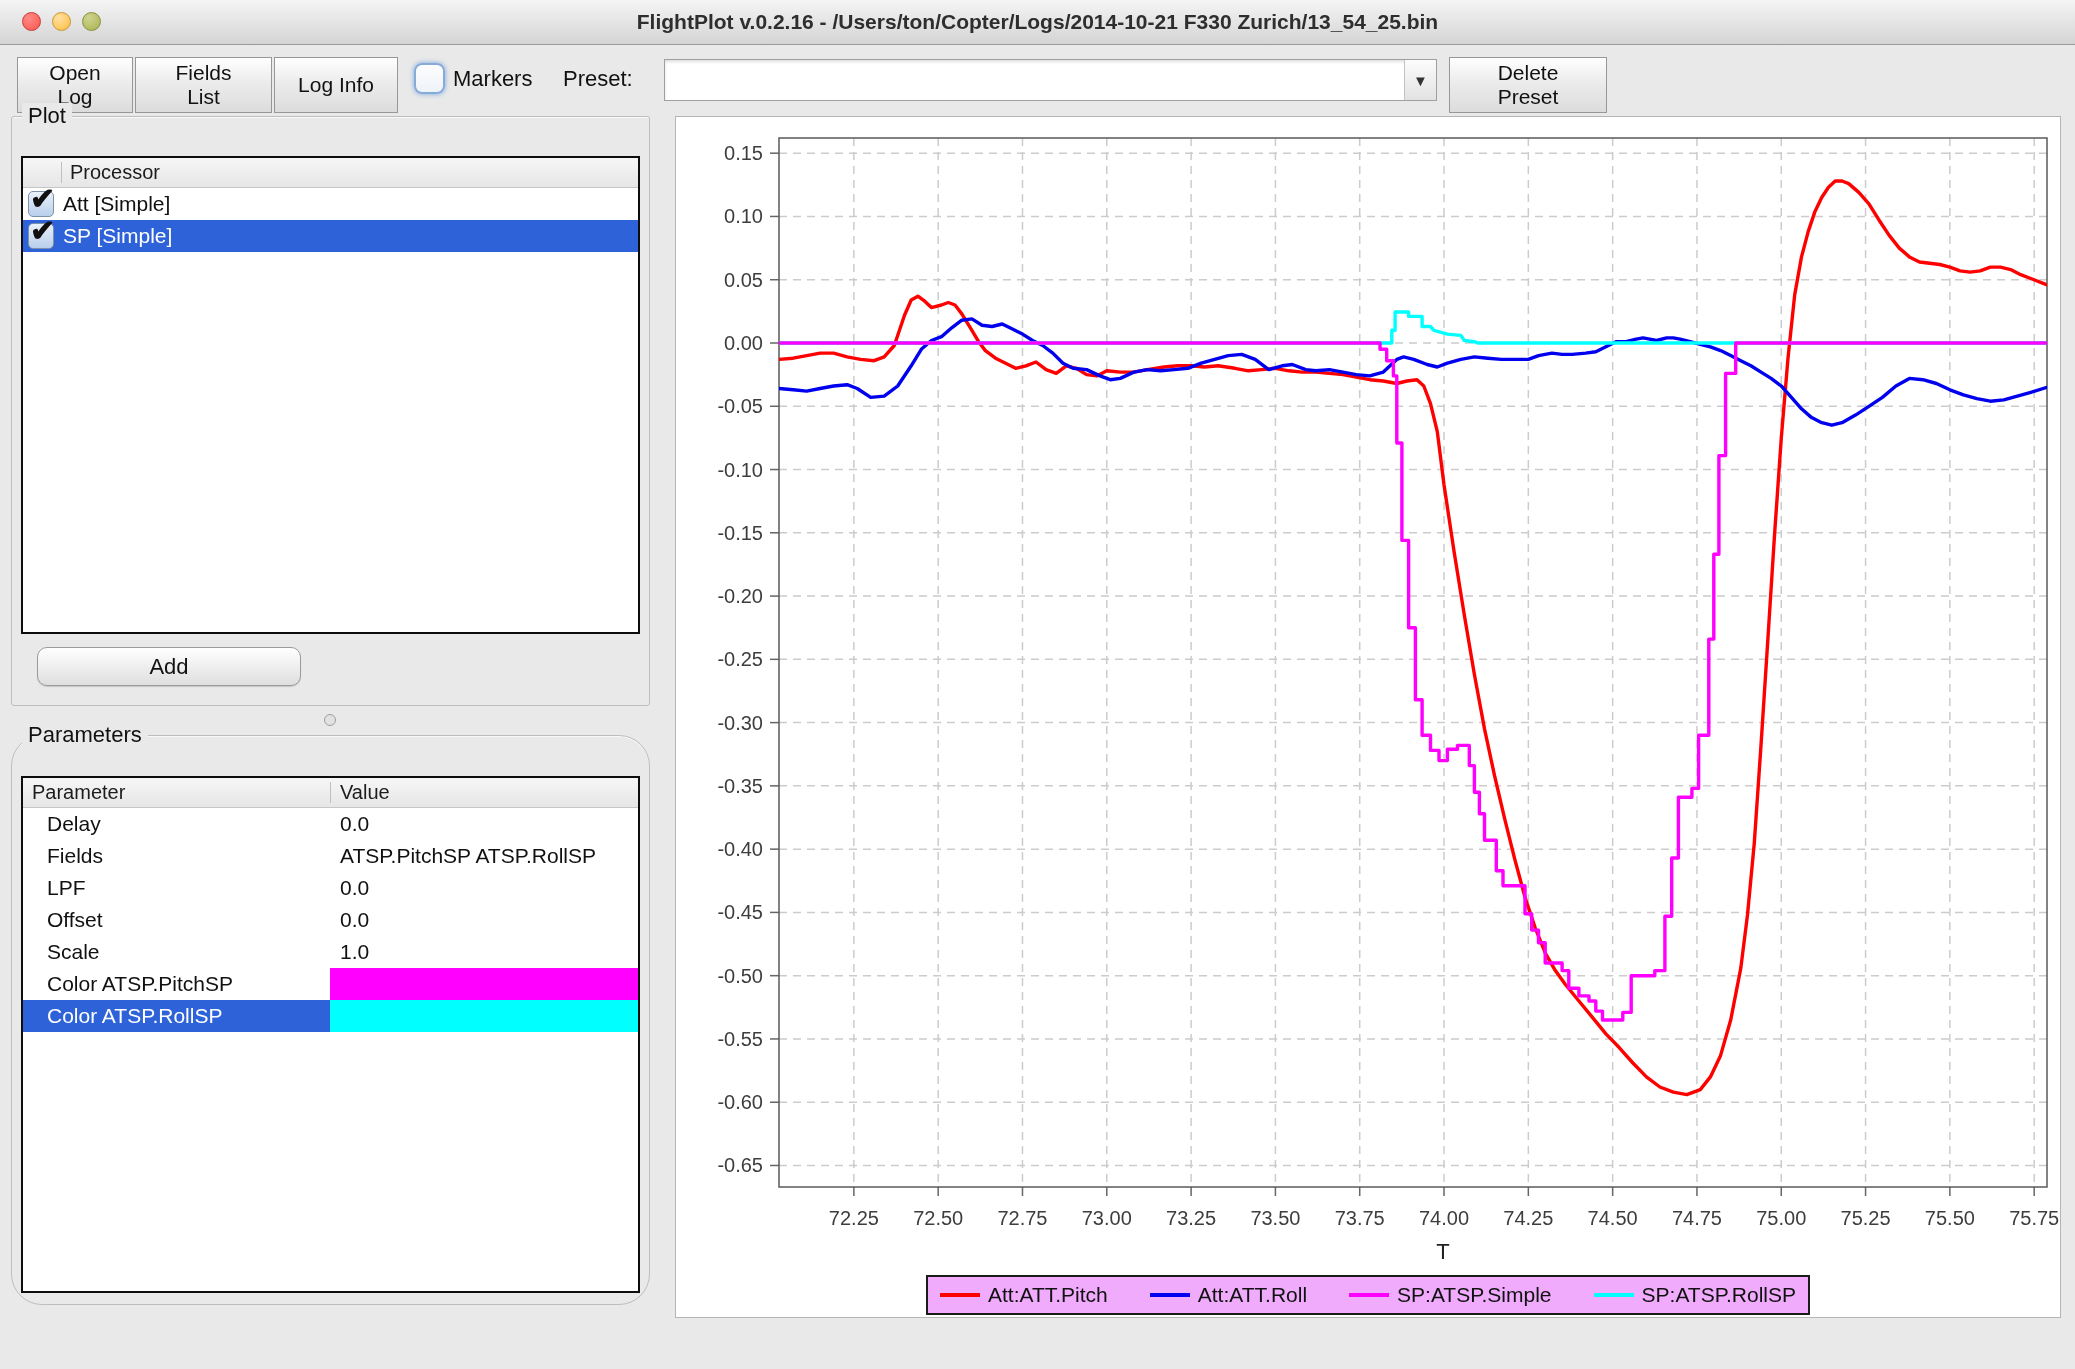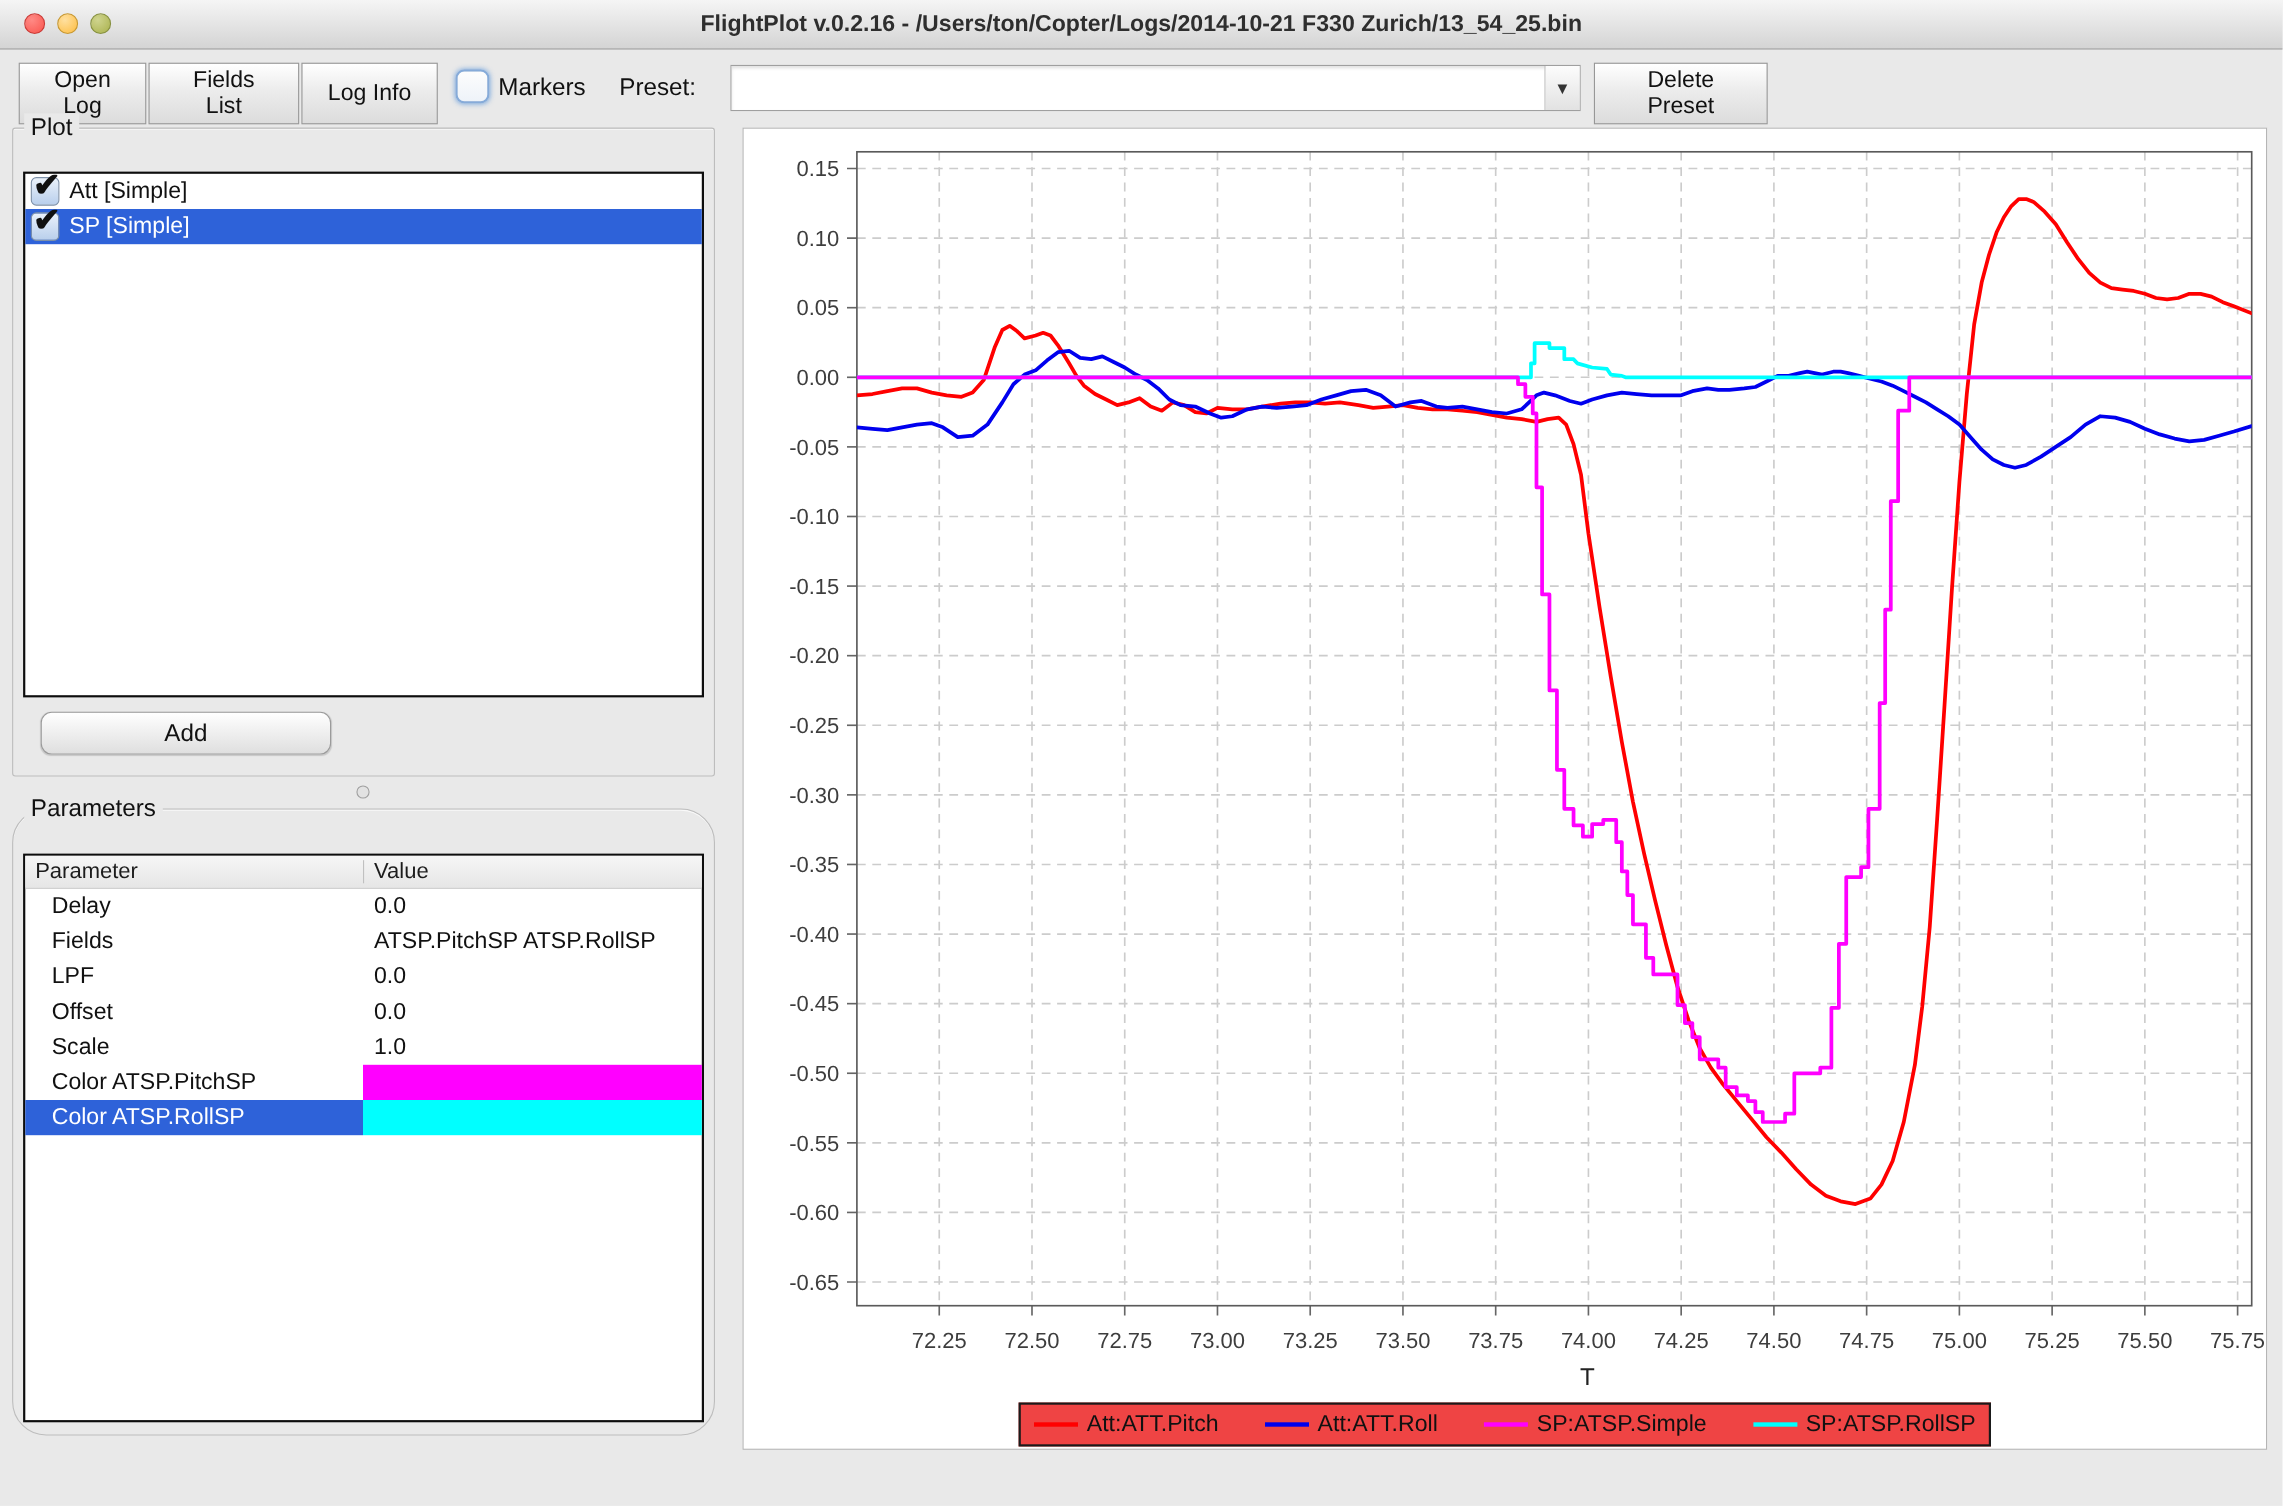--- a/index.html
+++ b/index.html
@@ -56,21 +56,21 @@
   
   .pushbtn{position:absolute;height:39px;box-sizing:border-box;border:1px solid #9b9b9b;border-radius:10px;
     background:linear-gradient(#ffffff,#f0f0f0 45%,#dfdfdf);font-size:22px;color:#111;
     display:flex;align-items:center;justify-content:center;box-shadow:0 1px 1px rgba(0,0,0,.15);}
   .splitknob{position:absolute;left:324px;top:714px;width:12px;height:12px;border-radius:50%;
     background:#e2e2e2;border:1px solid #9f9f9f;box-sizing:border-box;}
   
   .chartpanel{position:absolute;left:675px;top:116px;width:1386px;height:1202px;background:#ffffff;
     border:1px solid #b5b5b5;box-sizing:border-box;}
   .legend{position:absolute;left:0;right:0;top:1158px;display:flex;justify-content:center;}
-  .legendbox{display:flex;align-items:flex-end;border:2px solid #1a1a1a;background:#ef4444;
+  .legendbox{display:flex;align-items:flex-end;border:2px solid #1a1a1a;background:#f0abfc;
     padding:6px 12px;gap:42px;}
   .legenditem{display:flex;align-items:center;gap:8px;font-size:21px;color:#111;white-space:nowrap;}
   .legendline{width:40px;height:4px;}
 </style>
 </head>
 <body>
 
 <div class="titlebar">
   <span class="tl close"></span>
   <span class="tl min"></span>
@@ -90,20 +90,24 @@
     <div class="arrowbox">
       <span>▼</span>
     </div>
   </div>
   <button class="tbtn" style="left:1449px;width:158px;">Delete Preset</button>
 </div>
 
 <div class="group" style="left:11px;top:116px;width:639px;height:590px;">
   <span class="gtitle">Plot</span>
   <div class="dtable" style="left:9px;top:39px;width:619px;height:478px;">
+    <div class="thead">
+      <div class="cdiv" style="left:38px;"></div>
+      <span style="margin-left:47px;">Processor</span>
+    </div>
     <div class="trow" id="plotrow0">
       <span class="ckbox">
           <span class="mark" style="visibility: visible;">✔</span>
         </span>
       <span class="rowlabel">Att [Simple]</span>
     </div>
     <div class="trow sel" id="plotrow1">
       <span class="ckbox">
           <span class="mark" style="visibility: visible;">✔</span>
         </span>

